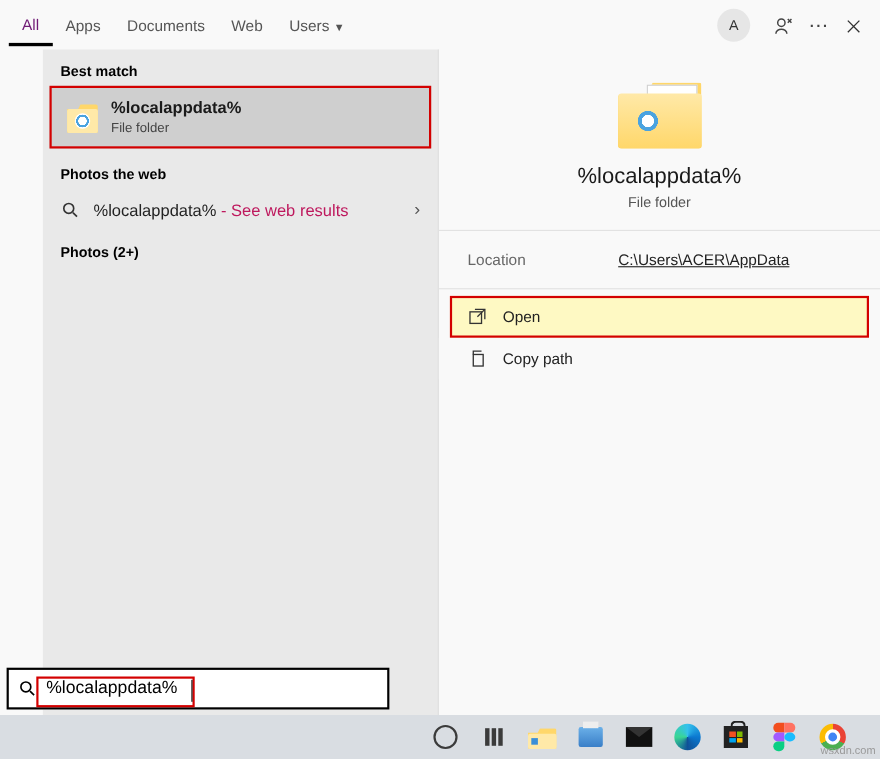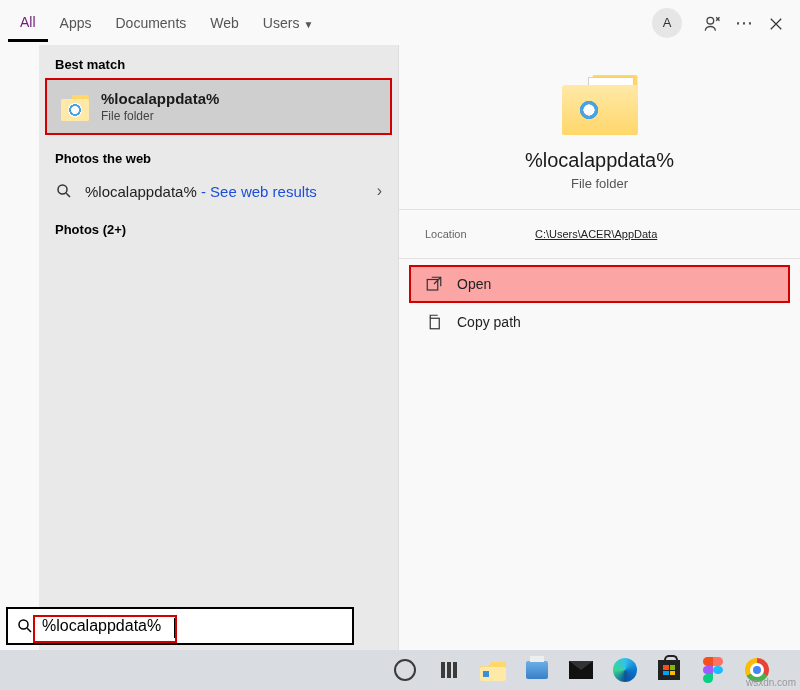--- a/index.html
+++ b/index.html
@@ -26,39 +26,39 @@
   .result { display: flex; align-items: center; padding: 12px 16px; background: #cfcfcf; gap: 12px; outline: 2px solid #d30000; outline-offset: -2px; margin: 0 6px 4px; }
   .folder-icon-sm { width: 28px; height: 28px; position: relative; }
   .folder-icon-sm .back { position: absolute; inset: 2px 0 0 0; background: #ffd76a; border-radius: 2px 2px 0 0; clip-path: polygon(0 18%, 36% 18%, 44% 0, 100% 0, 100% 100%, 0 100%); }
   .folder-icon-sm .front { position: absolute; inset: 6px 0 0 0; background: #ffe9a8; border-radius: 2px; }
   .folder-icon-sm .gear { position: absolute; top: 10px; left: 7px; width: 14px; height: 14px; border-radius: 50%; background: radial-gradient(circle, #fff 38%, #4aa3e0 40% 58%, #fff 60%); }
   .result-text .title { font-weight: 600; font-size: 15px; }
   .result-text .sub { font-size: 12px; color: #444; margin-top: 2px; }
 
   .web-row { display: flex; align-items: center; padding: 10px 16px; gap: 12px; cursor: default; }
   .web-row .q { font-size: 15px; color: #222; }
-  .web-row .hint { color: #1d4ed8; }
+  .web-row .hint { color: #be185d; }
   .web-row .chev { margin-left: auto; color: #555; font-size: 16px; }
 
   
   .preview { padding: 26px 20px 18px; text-align: center; border-bottom: 1px solid #e2e2e2; }
   .folder-icon-lg { width: 80px; height: 64px; margin: 0 auto 14px; position: relative; }
   .folder-icon-lg .back { position: absolute; inset: 4px 2px 0 2px; background: linear-gradient(#ffd76a,#ffc940); border-radius: 3px; clip-path: polygon(0 20%, 34% 20%, 42% 0, 100% 0, 100% 100%, 0 100%); }
   .folder-icon-lg .sheet { position: absolute; top: 6px; left: 28px; width: 46px; height: 52px; background: #fff; border: 1px solid #d0d0d0; }
   .folder-icon-lg .front { position: absolute; inset: 14px 2px 0 2px; background: linear-gradient(#ffe9a8,#ffd76a); border-radius: 3px; }
   .folder-icon-lg .gear { position: absolute; top: 28px; left: 18px; width: 22px; height: 22px; border-radius: 50%; background: radial-gradient(circle,#fff 35%, #4aa3e0 37% 58%, transparent 60%); }
   .preview .ptitle { font-size: 20px; margin-bottom: 4px; }
   .preview .psub { font-size: 13px; color: #555; }
-  .meta { display: flex; padding: 18px 26px; font-size: 11px; border-bottom: 1px solid #e2e2e2; align-items: center; }
+  .meta { display: flex; padding: 18px 26px; font-size: 14px; border-bottom: 1px solid #e2e2e2; align-items: center; gap: 27px; }
   .meta .k { width: 110px; color: #666; }
   .meta .v { color: #222; text-decoration: underline; cursor: default; }
 
   .actions { padding: 6px 0; }
   .action { display: flex; align-items: center; gap: 14px; padding: 10px 26px; cursor: default; font-size: 14px; color: #222; background: #f9f9f9; }
-  .action:hover, .action.sel { background: #fca5a5; }
+  .action:hover, .action.sel { background: #fef9c3; }
   .action.highlight { outline: 2px solid #d30000; outline-offset: -2px; margin: 0 10px; padding-left: 16px; }
   .action svg { width: 18px; height: 18px; flex: none; }
 
   
   .searchbar { position: absolute; left: 6px; bottom: 45px; width: 348px; height: 38px; background: #fff; border: 2px solid #000; display: flex; align-items: center; padding: 0 8px; gap: 8px; }
   .searchbar svg { width: 18px; height: 18px; }
   .searchbar .field { flex: 1; border: none; outline: none; font-size: 16px; font-family: inherit; }
   .search-red { position: absolute; left: 33px; bottom: 47px; width: 144px; height: 28px; border: 2px solid #d30000; pointer-events: none; }
   .caret-blink { position: absolute; left: 174px; bottom: 52px; width: 1px; height: 20px; background: #000; }
 

